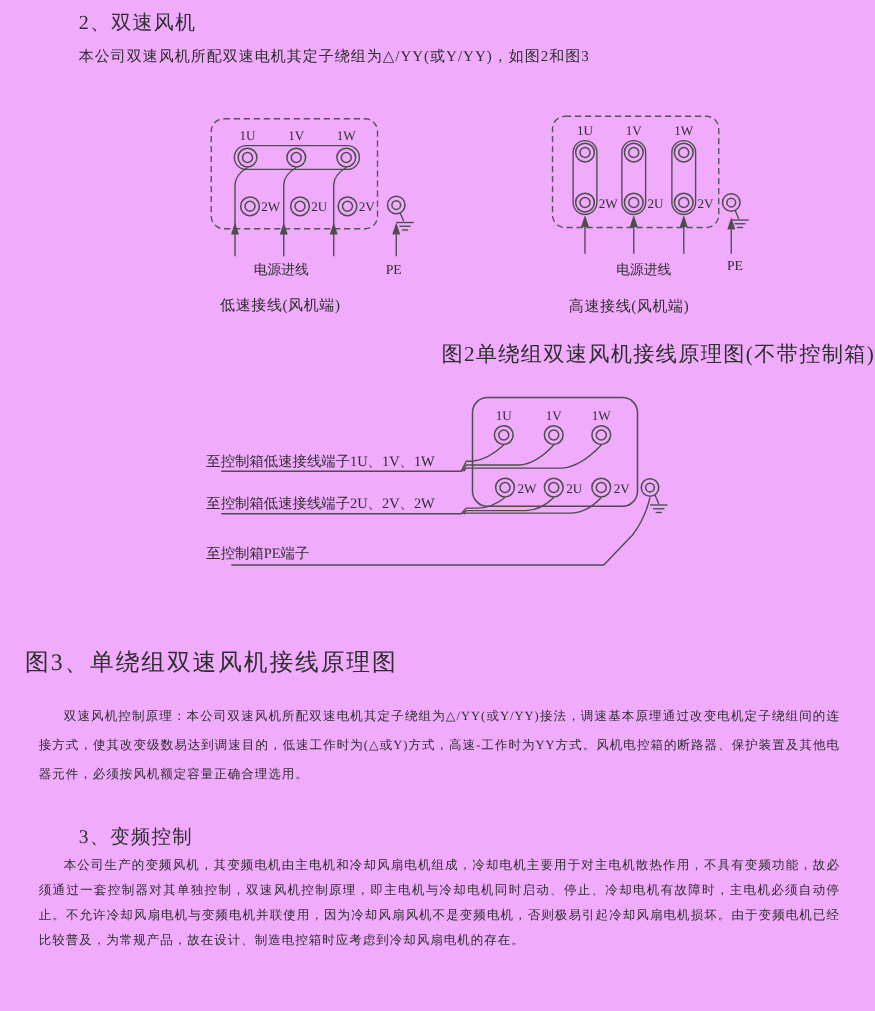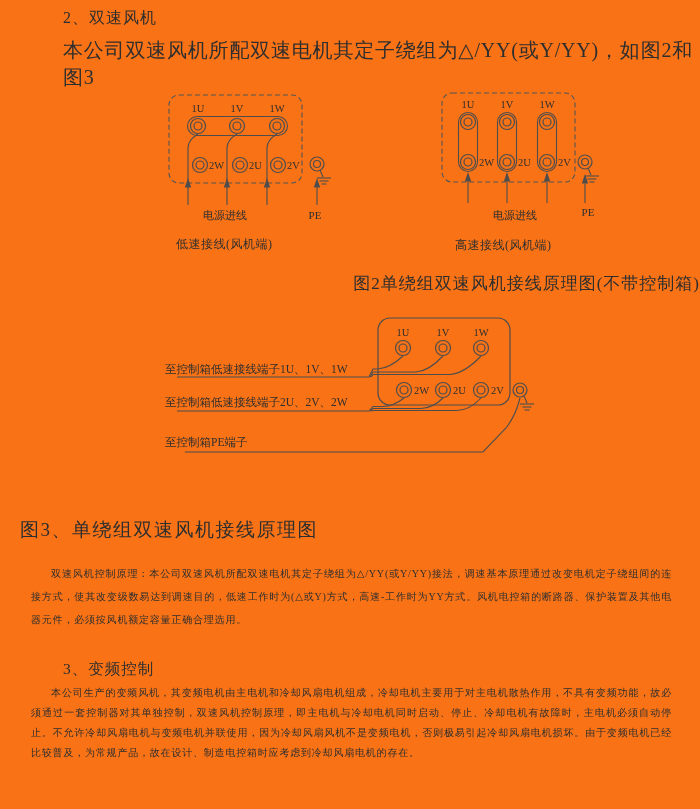--- a/index.html
+++ b/index.html
@@ -1,24 +1,24 @@
 <!DOCTYPE html>
 <html><head>
 <meta charset="utf-8">
 <style>
   html,body{margin:0;padding:0;background:#e8e8e8;}
   .page{
     position:relative;width:700px;height:809px;margin:0 auto;
-    background:#f97316;overflow:hidden;
+    background:#f0abfc;overflow:hidden;
     font-family:"Liberation Serif","DejaVu Serif",serif;
     color:#2e2e2e;
   }
   .abs{position:absolute;}
   .h2{left:63px;top:8px;font-size:16px;letter-spacing:1px;}
-  .intro{left:63px;top:37px;font-size:20px;letter-spacing:0.8px;}
+  .intro{left:63px;top:37px;font-size:12px;letter-spacing:0.8px;}
   .fig2cap{left:70px;top:272px;width:630px;text-align:right;font-size:17px;letter-spacing:1px;}
   .bigtitle{left:82px;top:477px;width:618px;text-align:center;font-size:21px;letter-spacing:1.5px;}
   .subtitle{left:20px;top:517px;width:680px;text-align:left;font-size:19px;letter-spacing:1.5px;}
   .para{left:31px;width:641px;font-size:10px;letter-spacing:0.8px;text-align:justify;text-indent:2em;}
   .p1{top:562px;line-height:23px;}
   .h3{left:63px;top:659px;font-size:15.5px;letter-spacing:1px;}
   .p2{top:683px;line-height:20px;}
   svg{position:absolute;overflow:visible;}
   svg .dash{fill:none;stroke:#555;stroke-width:1.1;stroke-dasharray:5 3;}
   svg .solid{fill:none;stroke:#4d4d4d;stroke-width:1.2;}

